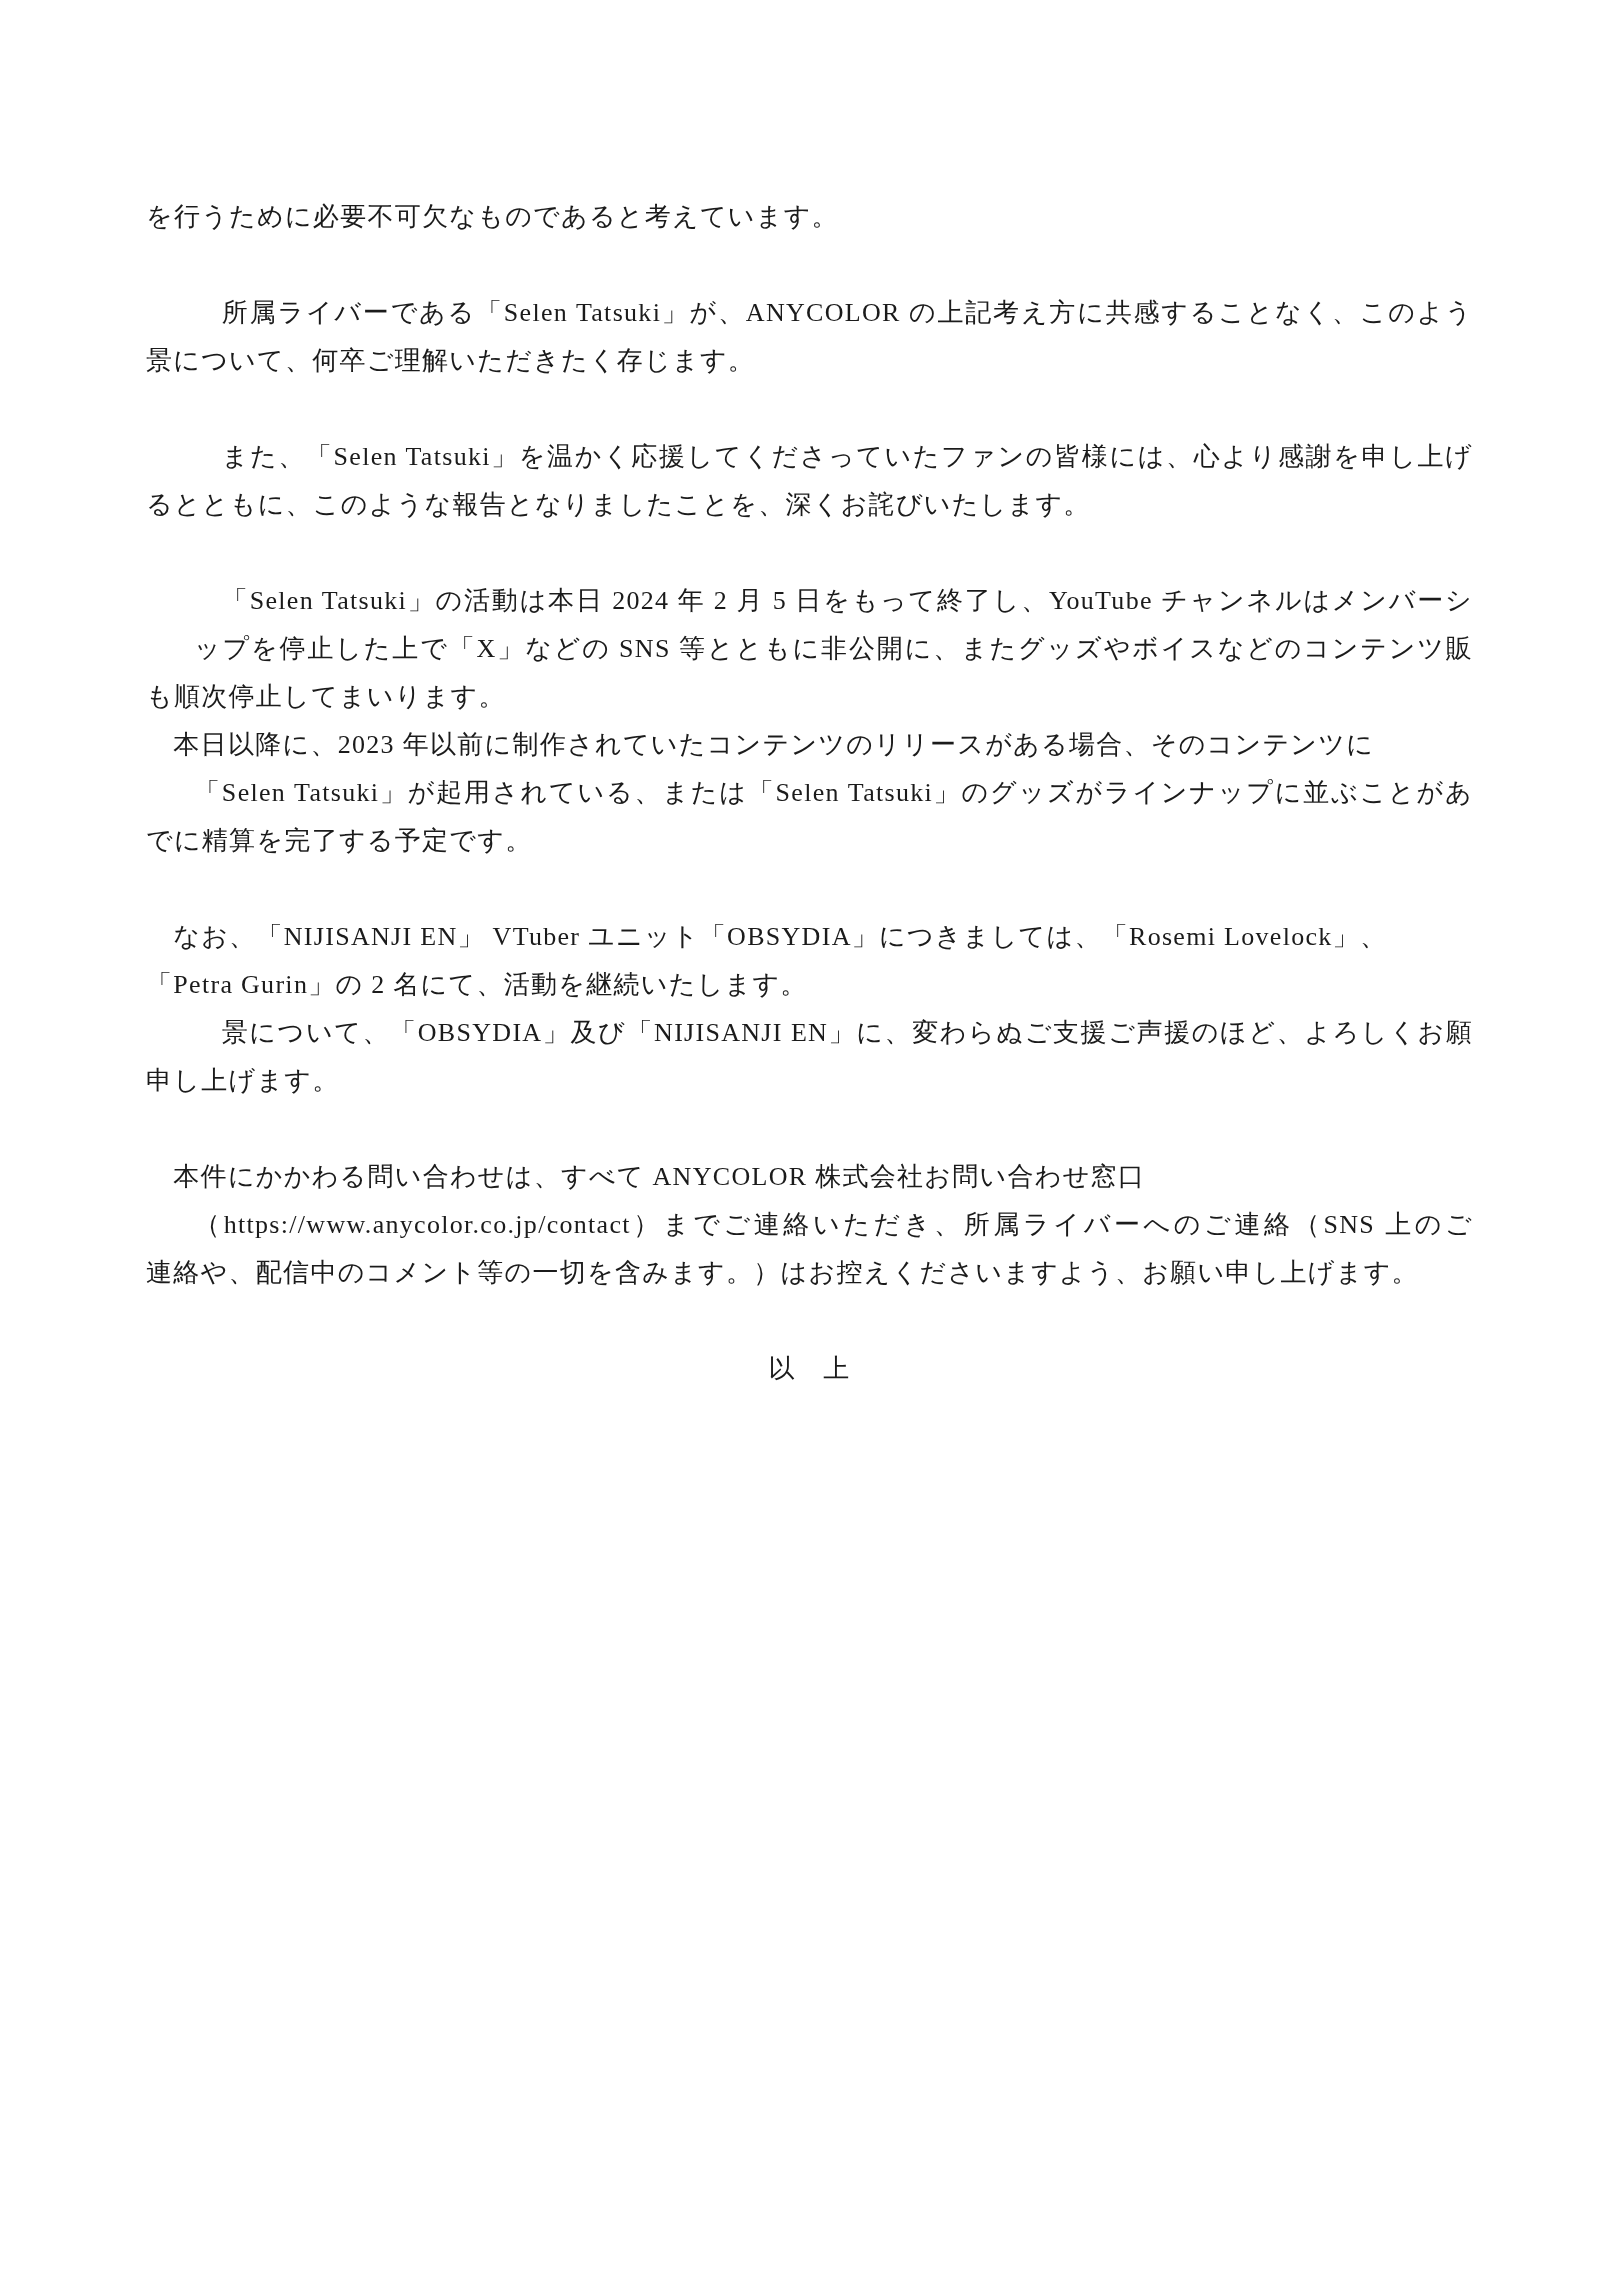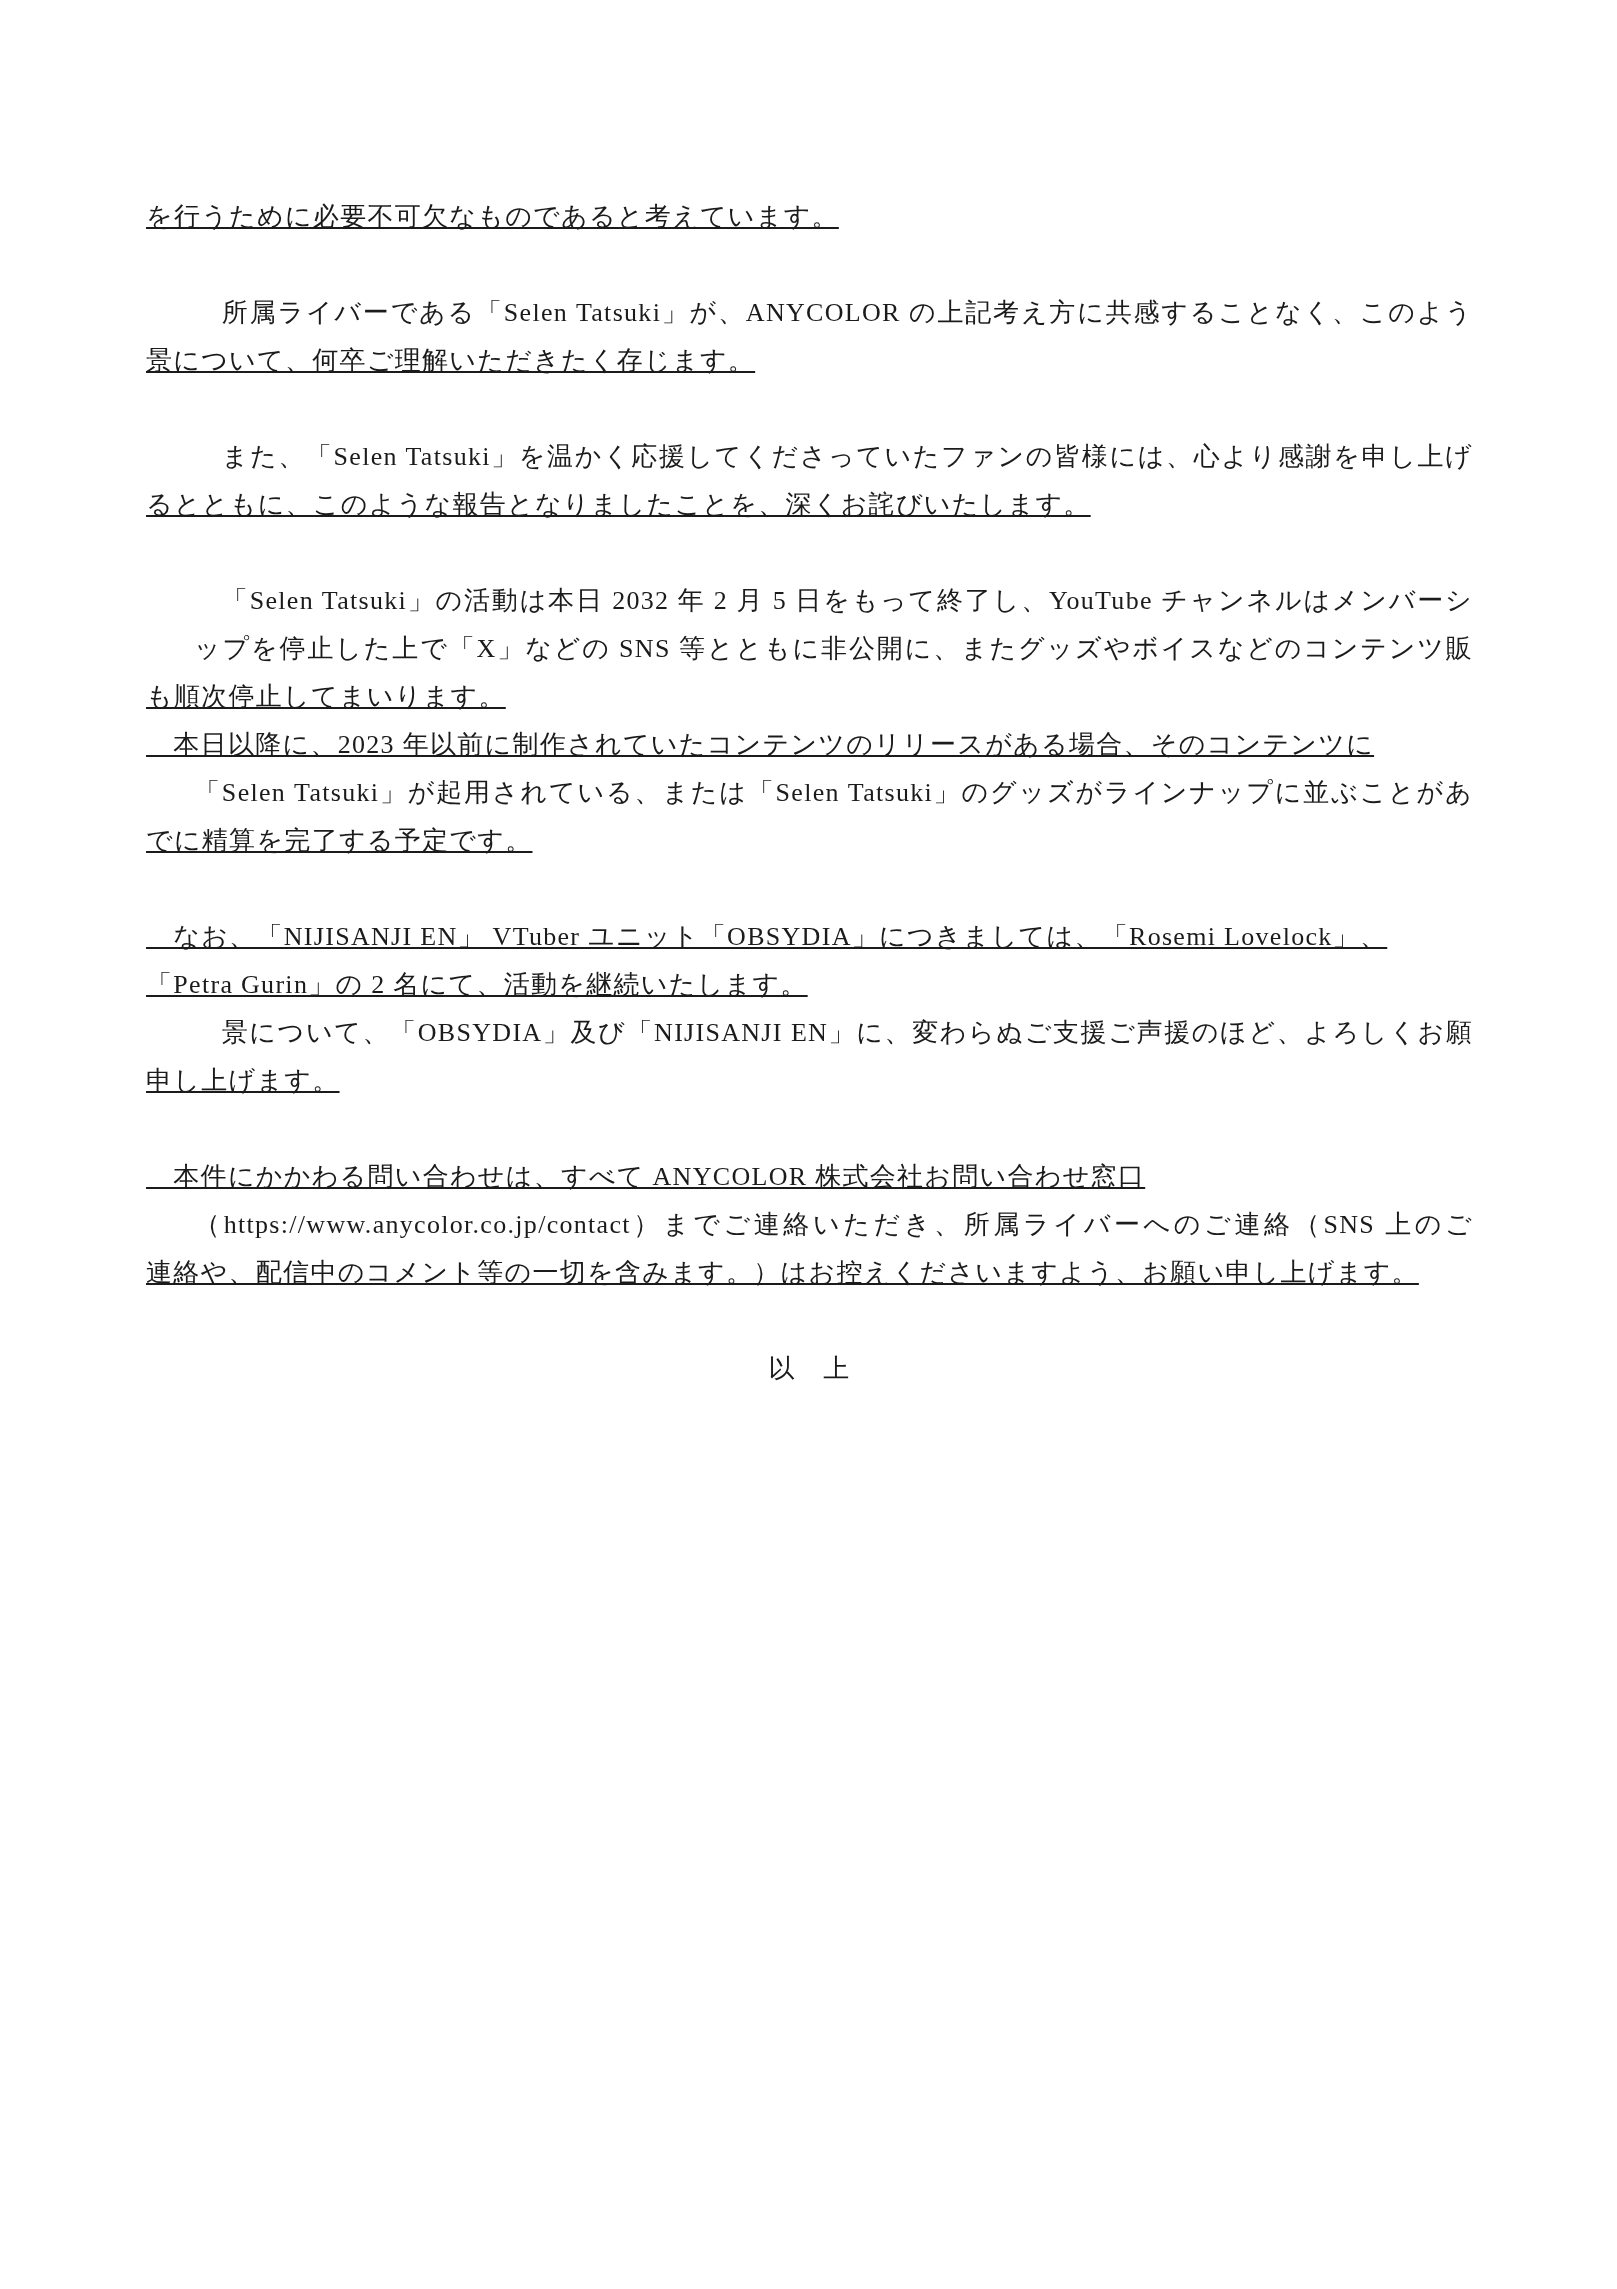--- a/index.html
+++ b/index.html
@@ -29,21 +29,21 @@
   .para.first, .para.tight { margin-top: 0; }
   .line {
     height: 48px;
     line-height: 48px;
     overflow: hidden;
   }
   
   .line.jl { text-align: justify; text-align-last: justify; margin-left: 48px; }
   .line.jl::after { content: ""; display: inline-block; width: 100%; height: 0; }
   
-  .line.natural { text-align: left; white-space: nowrap; text-decoration: underline; }
+  .line.natural { text-align: left; white-space: nowrap; }
   .closing {
     margin-top: 48px;
     height: 48px;
     line-height: 48px;
     text-align: center;
   }
 </style>
 </head>
 <body>
 
@@ -58,21 +58,21 @@
       <div class="line jl">　所属ライバーである「Selen Tatsuki」が、ANYCOLOR の上記考え方に共感することなく、このよう</div>
       <div class="line natural">景について、何卒ご理解いただきたく存じます。</div>
     </div>
 
     <div class="para">
       <div class="line jl">　また、「Selen Tatsuki」を温かく応援してくださっていたファンの皆様には、心より感謝を申し上げ</div>
       <div class="line natural">るとともに、このような報告となりましたことを、深くお詫びいたします。</div>
     </div>
 
     <div class="para">
-      <div class="line jl">　「Selen Tatsuki」の活動は本日 2032 年 2 月 5 日をもって終了し、YouTube チャンネルはメンバーシ</div>
+      <div class="line jl">　「Selen Tatsuki」の活動は本日 2024 年 2 月 5 日をもって終了し、YouTube チャンネルはメンバーシ</div>
       <div class="line jl">ップを停止した上で「X」などの SNS 等とともに非公開に、またグッズやボイスなどのコンテンツ販売</div>
       <div class="line natural">も順次停止してまいります。</div>
     </div>
 
     <div class="para tight">
       <div class="line natural">　本日以降に、2023 年以前に制作されていたコンテンツのリリースがある場合、そのコンテンツに</div>
       <div class="line jl">「Selen Tatsuki」が起用されている、または「Selen Tatsuki」のグッズがラインナップに並ぶことがあ</div>
       <div class="line natural">でに精算を完了する予定です。</div>
     </div>
 

